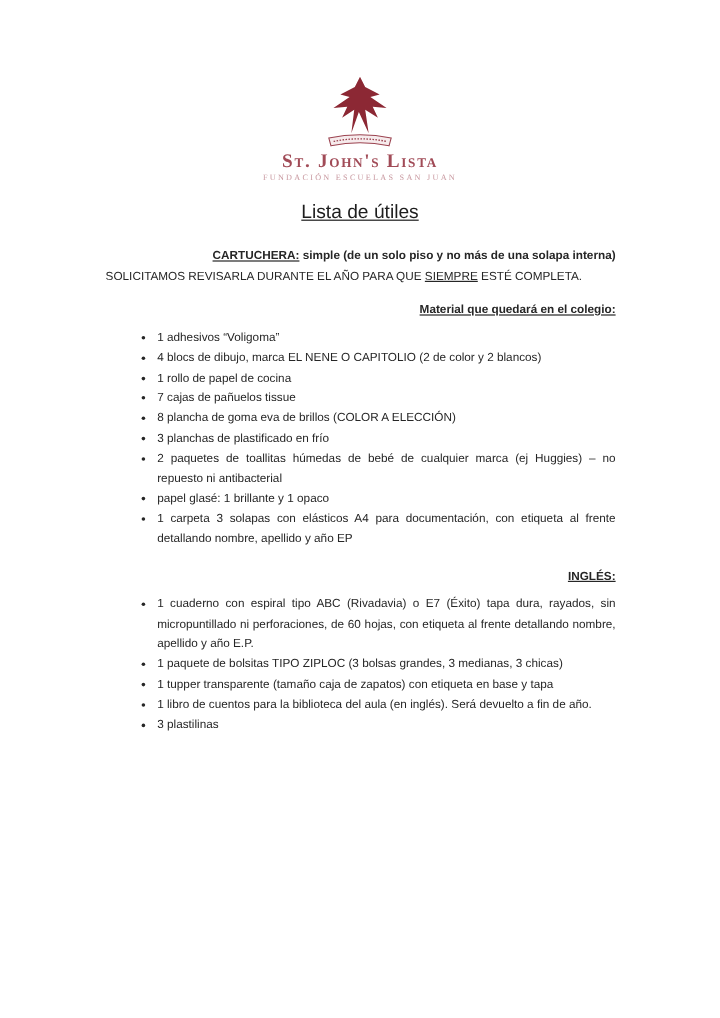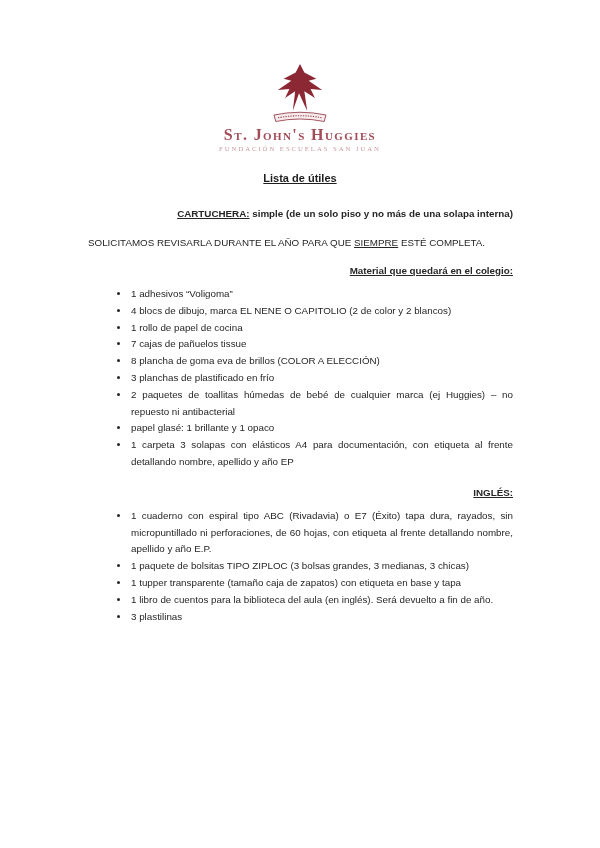--- a/index.html
+++ b/index.html
@@ -32,36 +32,36 @@
     font-family: "Liberation Serif", serif;
     font-size: 6.8px;
     line-height: 8px;
     letter-spacing: 1.9px;
     text-transform: uppercase;
     color: #c99aa1;
   }
   
   .doc-titles { text-align: center; margin-top: 15px; }
   .doc-title-line {
-    font-weight: bold;
-    font-size: 11px;
+    font-weight: normal;
+    font-size: 16px;
     line-height: 20px;
     text-decoration: underline;
     color: #1d1d1d;
   }
   
   .content {
     margin: 19px 87px 0 88px;
     width: 425px;
     font-size: 9.8px;
     color: #262626;
   }
   .heading { font-weight: bold; font-size: 9.8px; line-height: 13px; text-align: right; }
   .u { text-decoration: underline; }
-  .note { margin-top: 16px; line-height: 13px; }
+  .note { margin-top: 4px; line-height: 13px; }
   ul.items {
     margin-top: 9px;
     padding-left: 42px;
     list-style: disc;
   }
   ul.items li {
     line-height: 16.8px;
     text-align: justify;
     padding-left: 1px;
   }
@@ -76,21 +76,21 @@
     <svg class="logo-bird" viewBox="0 0 50 54" xmlns="http://www.w3.org/2000/svg" aria-hidden="true">
       <path fill="#8c2834" d="M25 2 L20.5 11 L8 17.5 L16 19.5 L2 29 L14 28 L9.5 37.5 L20 30.5
            L17.5 51 L24 32.5 L32.5 51 L29.5 30.5 L40.5 37.5 L36 28 L48 29
            L34 19.5 L42 17.5 L29.5 11 Z"></path>
       <circle fill="#8c2834" cx="25" cy="9" r="2.4"></circle>
     </svg>
     <svg class="logo-ribbon" viewBox="0 0 56 13" xmlns="http://www.w3.org/2000/svg" aria-hidden="true">
       <path d="M2 4 Q28 -1.5 54 4 L52.2 10.5 Q28 5.5 3.8 10.5 Z" fill="#f6ebec" stroke="#9b4350" stroke-width="0.9"></path>
       <path d="M6 6.8 Q28 2.6 50 6.8" fill="none" stroke="#9b4350" stroke-width="1.1" stroke-dasharray="1.3 1.2"></path>
     </svg>
-    <div class="school-name">St. John's Huggies</div>
+    <div class="school-name">St. John's Lista</div>
     <div class="school-subtitle">Fundación Escuelas San Juan</div>
   </div>
 
   <div class="doc-titles">
     <div class="doc-title-line">Lista de útiles</div>
   </div>
 
   <div class="content">
 
     <p class="heading"><span class="u">CARTUCHERA:</span><span> simple (de un solo piso y no más de una solapa interna)</span></p>

